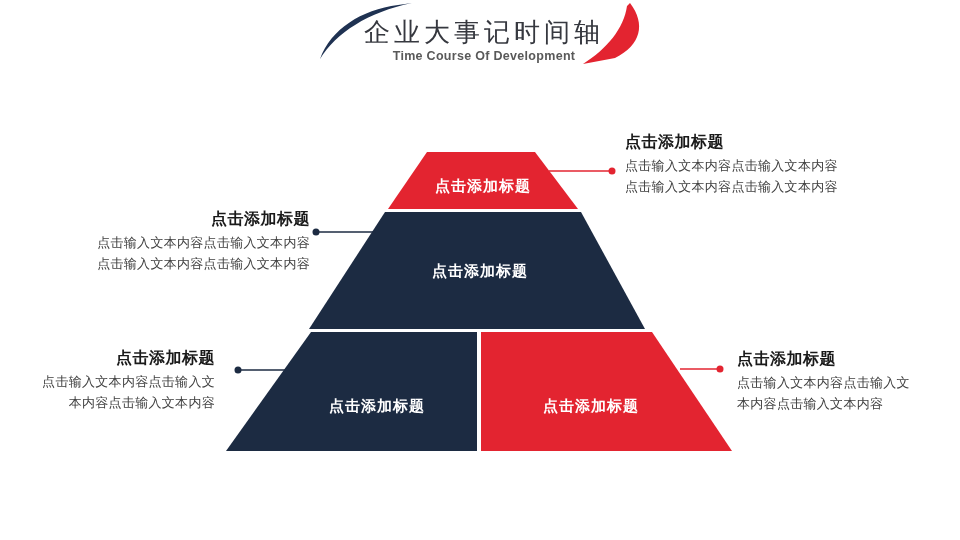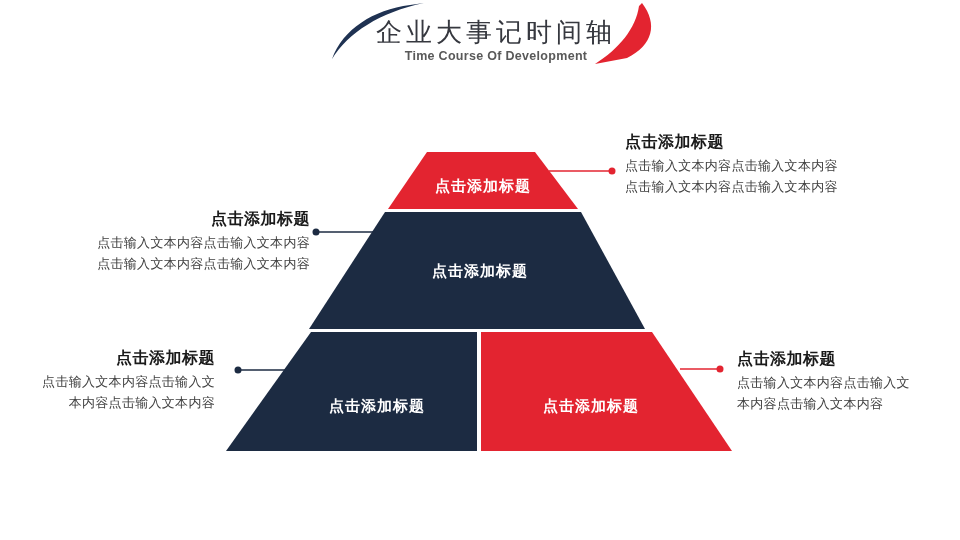--- a/index.html
+++ b/index.html
@@ -1,21 +1,21 @@
 <!DOCTYPE html>
 <html style="--red: #e32430; --navy: #1c2b42; --arc-navy: #1f3252; --title-color: #36383f; --subtitle-color: #595959; --heading-color: #1a1a1a; --body-color: #404040;"><head>
 <meta charset="utf-8">
 <style>
   html,body{margin:0;padding:0;background:#ffffff;}
   .slide{
     position:relative;width:960px;height:540px;overflow:hidden;background:#ffffff;
     font-family:"Liberation Sans","DejaVu Sans",sans-serif;
   }
   
-  .header{position:absolute;left:16px;top:0;width:772px;height:80px;}
+  .header{position:absolute;left:4px;top:0;width:772px;height:80px;}
   .header svg{position:absolute;left:0;top:0;}
   .slide-title{
     position:absolute;left:0;top:15px;width:960px;text-align:center;
     font-size:26px;letter-spacing:4px;font-weight:400;color:var(--title-color,#36383f);
   }
   .slide-subtitle{
     position:absolute;left:0;top:49px;width:960px;text-align:center;
     font-size:12.5px;font-weight:bold;letter-spacing:0.3px;color:var(--subtitle-color,#595959);
   }
   

